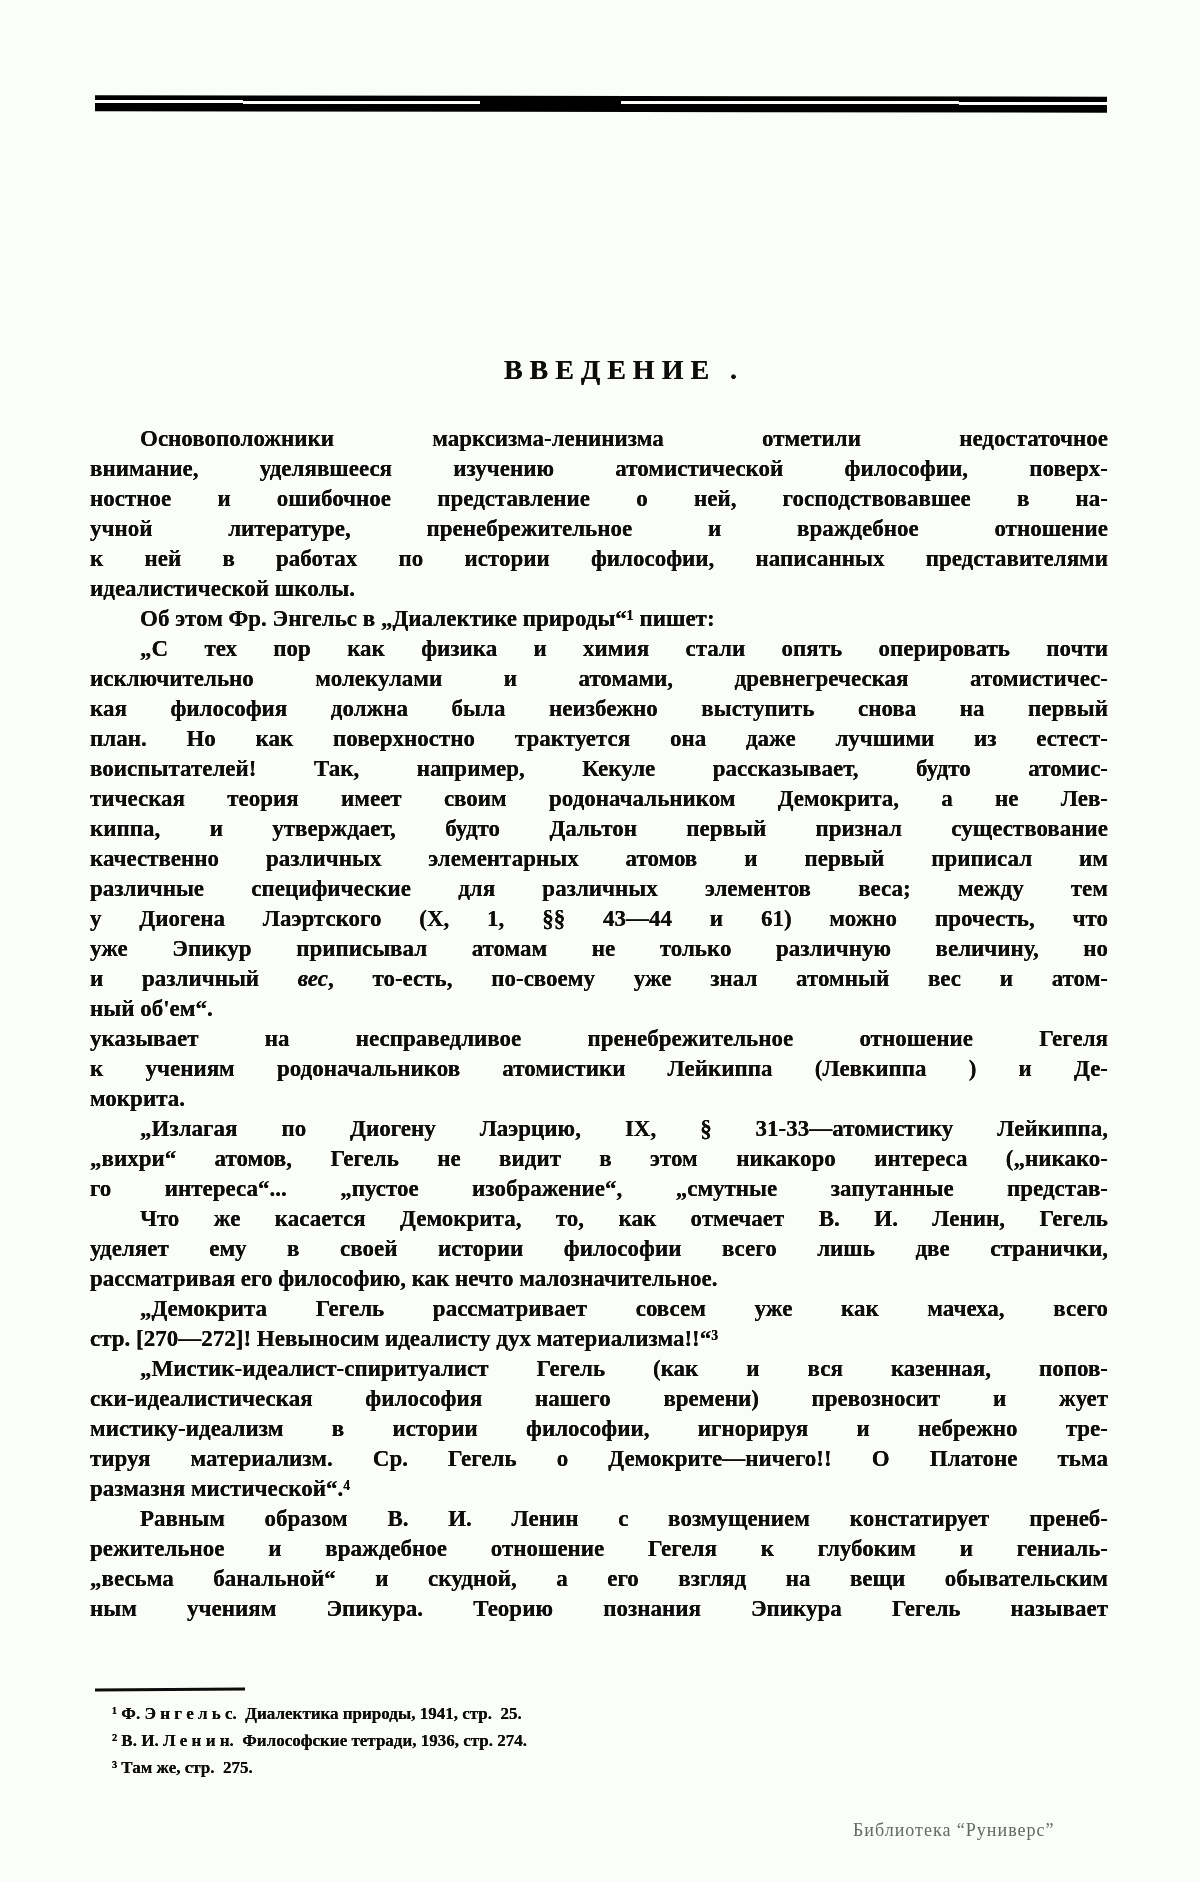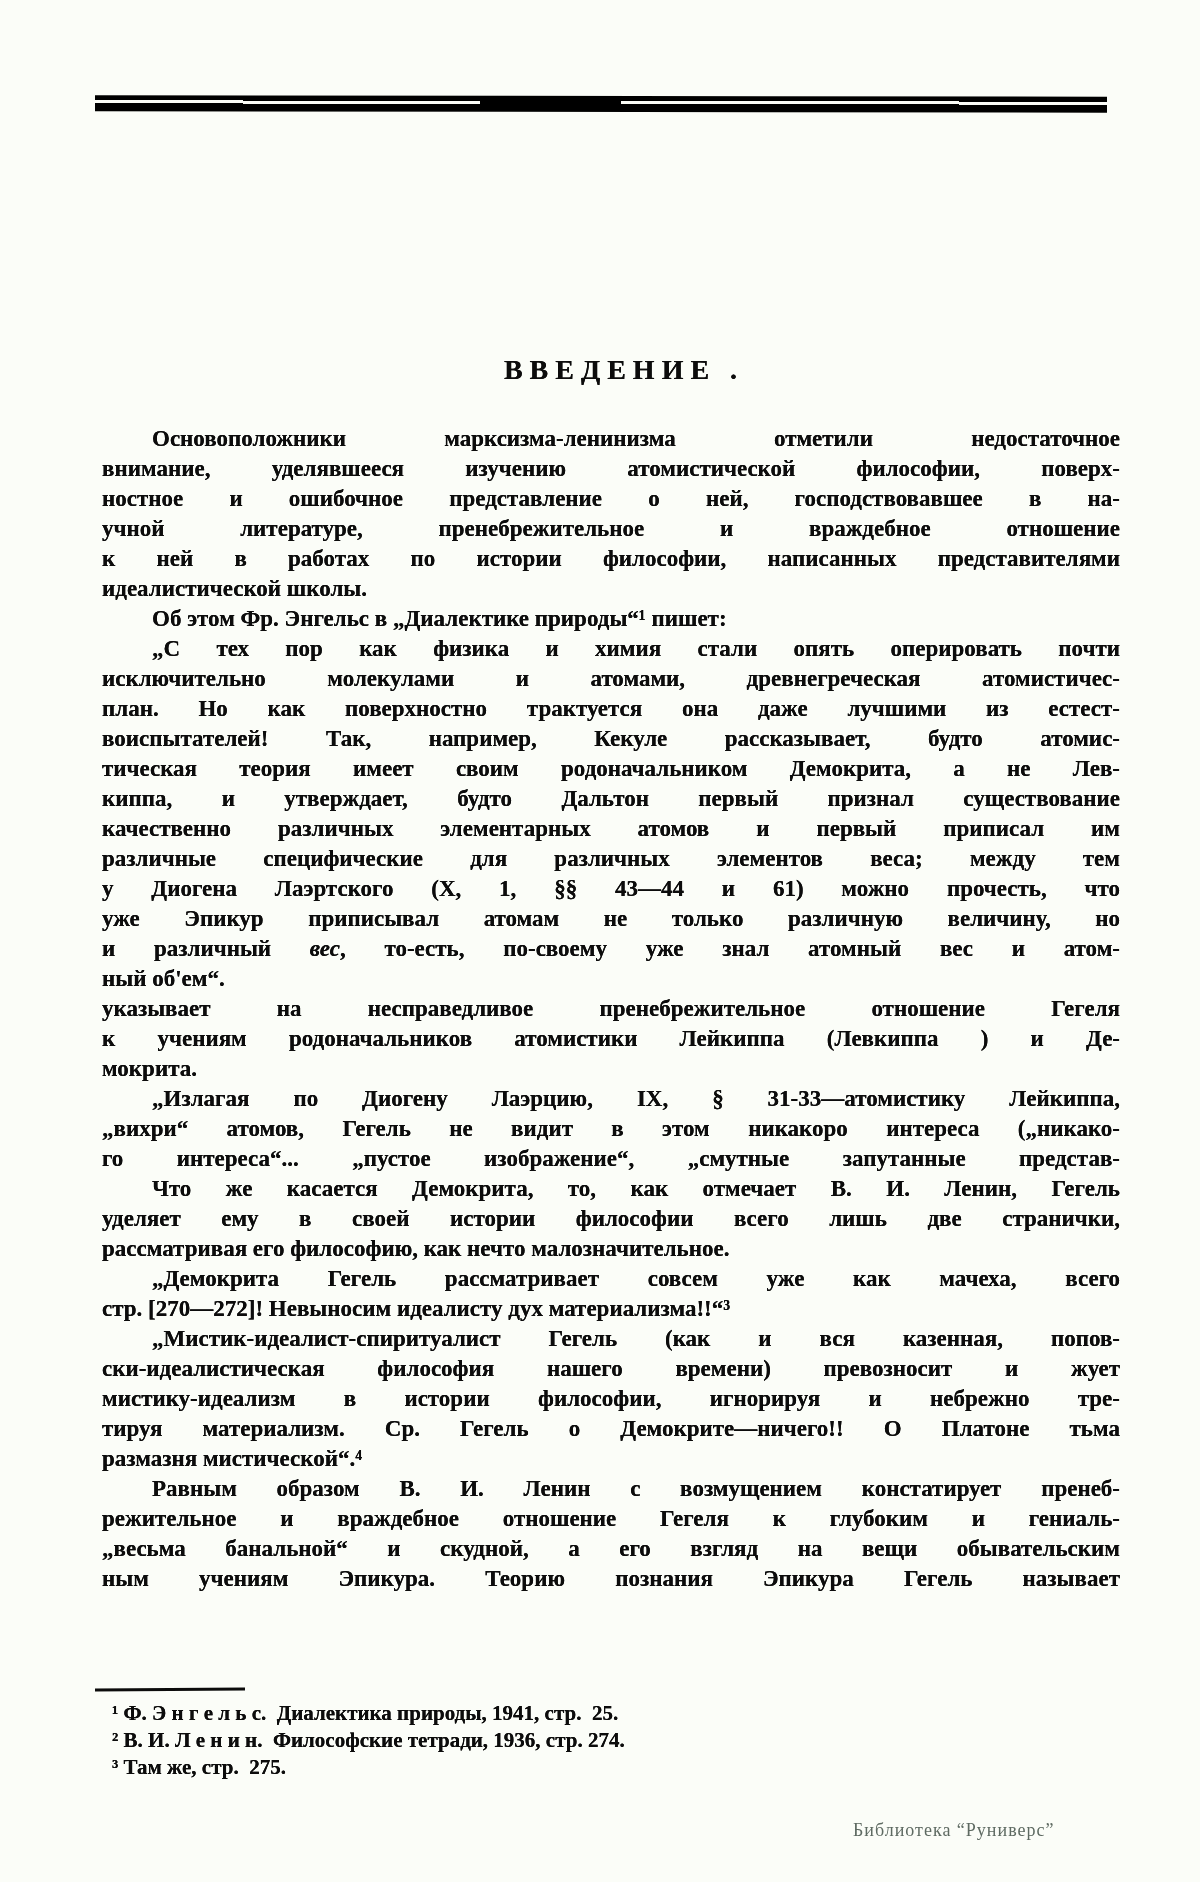--- a/index.html
+++ b/index.html
@@ -26,36 +26,36 @@
   .chapter-title {
     position:absolute; left:0; top:354px; width:100%;
     text-align:center;
     font-size:28px; font-weight:bold;
     letter-spacing:7px;
     text-shadow:0 0 0.5px currentColor;
     padding-left:24px;
   }
 
   .body-text {
-    position:absolute; left:102px; top:424px; width:1018px;
+    position:absolute; left:90px; top:424px; width:1018px;
     font-size:23px; font-weight:bold; line-height:30px;
     text-shadow:0 0 0.4px currentColor;
   }
   .line { text-align:justify; text-align-last:justify; height:30px; }
   .line.last { text-align-last:left; }
   .line.indent { text-indent:50px; }
   .line i { font-style:italic; }
 
   .footnote-separator {
     position:absolute; left:95px; top:1688px; width:150px; height:3px;
     background:#0c0c0c; transform:rotate(-0.3deg);
   }
   .footnotes {
     position:absolute; left:112px; top:1700px; width:920px;
-    font-size:21px; font-weight:bold; line-height:27px;
+    font-size:17px; font-weight:bold; line-height:27px;
     text-shadow:0 0 0.3px currentColor;
   }
   .footnote-line { white-space:pre-wrap; }
 
   .watermark {
     position:absolute; left:853px; top:1820px;
     font-size:18px; color:#5e6a62; letter-spacing:1px;
   }
 </style>
 </head>
@@ -69,20 +69,21 @@
   <div class="body-text">
       <div class="line indent"><span>Основоположники марксизма-ленинизма отметили недостаточное</span></div>
       <div class="line"><span>внимание, уделявшееся изучению атомистической философии, поверх-</span></div>
       <div class="line"><span>ностное и ошибочное представление о ней, господствовавшее в на-</span></div>
       <div class="line"><span>учной литературе, пренебрежительное и враждебное отношение</span></div>
       <div class="line"><span>к ней в работах по истории философии, написанных представителями</span></div>
       <div class="line last"><span>идеалистической школы.</span></div>
       <div class="line indent last"><span>Об этом Фр. Энгельс в „Диалектике природы“¹ пишет:</span></div>
       <div class="line indent"><span>„С тех пор как физика и химия стали опять оперировать почти</span></div>
       <div class="line"><span>исключительно молекулами и атомами, древнегреческая атомистичес-</span></div>
+      <div class="line"><span>кая философия должна была неизбежно выступить снова на первый</span></div>
       <div class="line"><span>план. Но как поверхностно трактуется она даже лучшими из естест-</span></div>
       <div class="line"><span>воиспытателей! Так, например, Кекуле рассказывает, будто атомис-</span></div>
       <div class="line"><span>тическая теория имеет своим родоначальником Демокрита, а не Лев-</span></div>
       <div class="line"><span>киппа, и утверждает, будто Дальтон первый признал существование</span></div>
       <div class="line"><span>качественно различных элементарных атомов и первый приписал им</span></div>
       <div class="line"><span>различные специфические для различных элементов веса; между тем</span></div>
       <div class="line"><span>у Диогена Лаэртского (X, 1, §§ 43—44 и 61) можно прочесть, что</span></div>
       <div class="line"><span>уже Эпикур приписывал атомам не только различную величину, но</span></div>
       <div class="line"><span>и различный </span><i>вес</i><span>, то-есть, по-своему уже знал атомный вес и атом-</span></div>
       <div class="line last"><span>ный об'ем“.</span></div>

